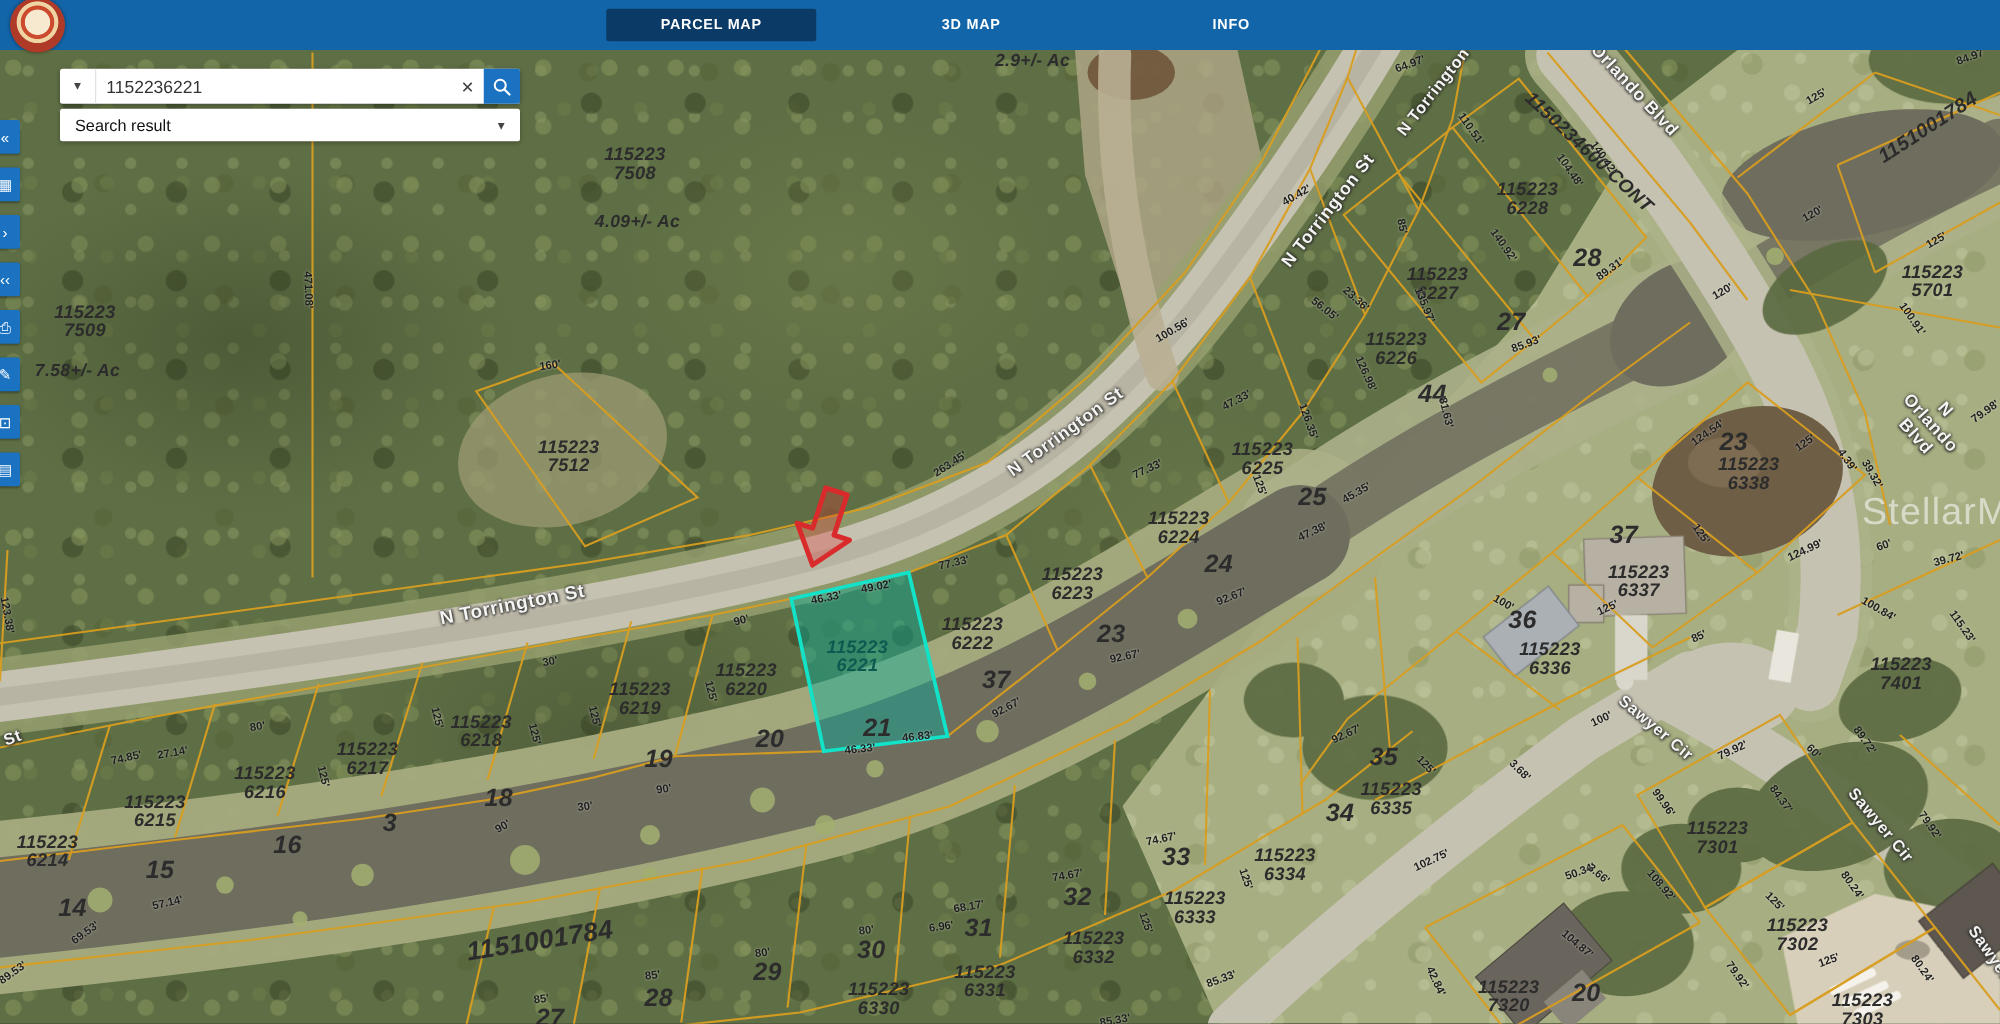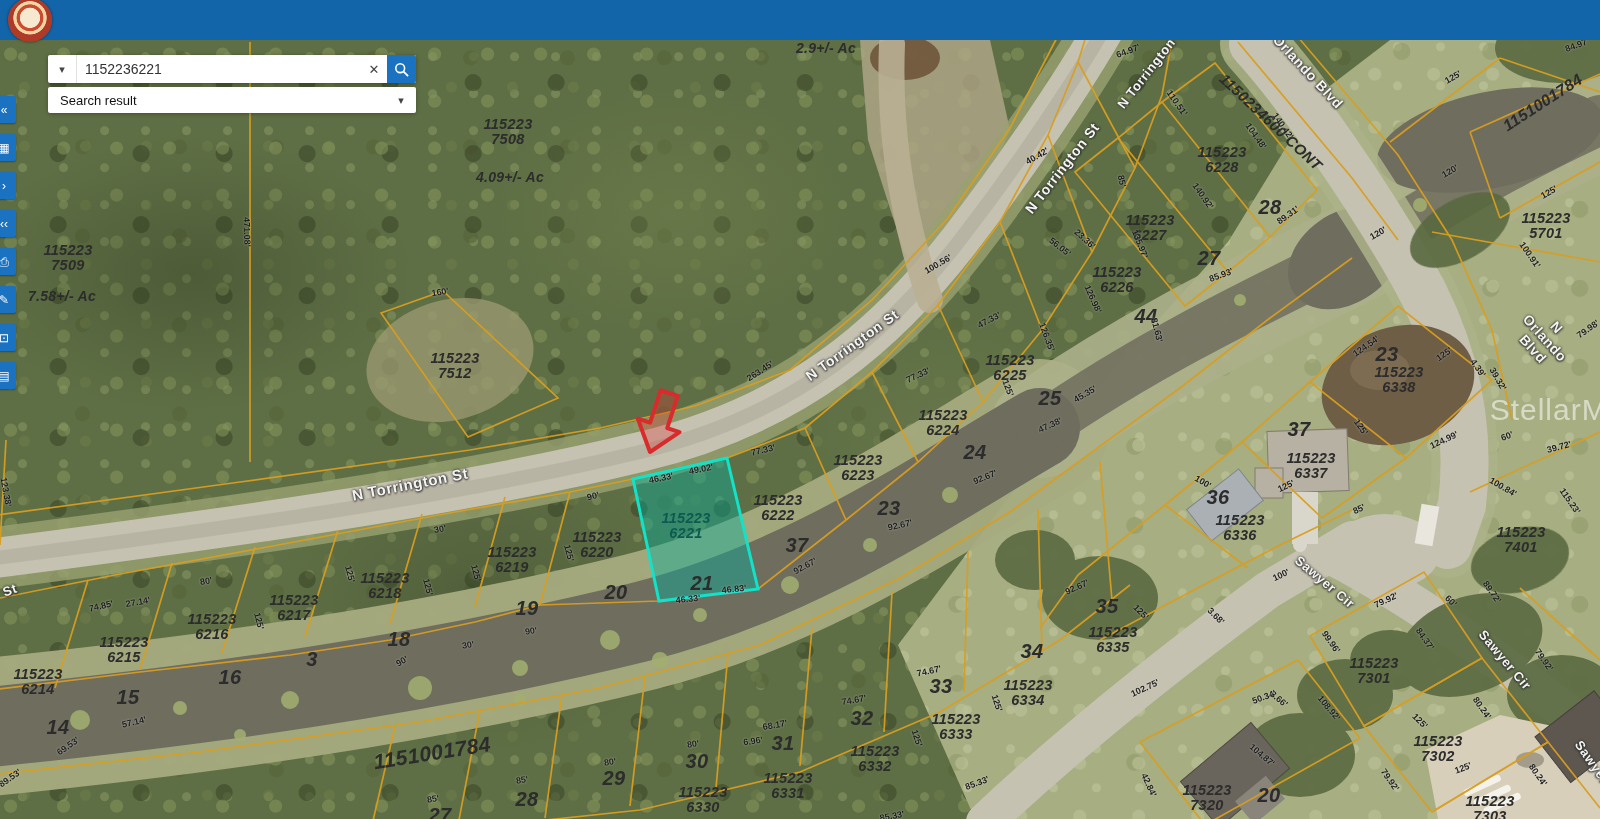--- a/index.html
+++ b/index.html
@@ -328,21 +328,21 @@
       <div class="lbl lot" style="left: 527px; top: 608px; transform: translate(-50%, -50%) rotate(0deg);">19</div>
       <div class="lbl lot" style="left: 616px; top: 592px; transform: translate(-50%, -50%) rotate(0deg);">20</div>
       <div class="lbl lot" style="left: 1269px; top: 795px; transform: translate(-50%, -50%) rotate(0deg);">20</div>
       <div class="lbl lot" style="left: 440px; top: 815px; transform: translate(-50%, -50%) rotate(0deg);">27</div>
       <div class="lbl lot" style="left: 527px; top: 799px; transform: translate(-50%, -50%) rotate(0deg);">28</div>
       <div class="lbl lot" style="left: 614px; top: 778px; transform: translate(-50%, -50%) rotate(0deg);">29</div>
       <div class="lbl lot" style="left: 697px; top: 761px; transform: translate(-50%, -50%) rotate(0deg);">30</div>
       <div class="lbl lot" style="left: 783px; top: 743px; transform: translate(-50%, -50%) rotate(0deg);">31</div>
       <div class="lbl lot" style="left: 862px; top: 718px; transform: translate(-50%, -50%) rotate(0deg);">32</div>
       <div class="lbl lot" style="left: 941px; top: 686px; transform: translate(-50%, -50%) rotate(0deg);">33</div>
-      <div class="lbl lot" style="left: 1032px; top: 651px; transform: translate(-50%, -50%) rotate(0deg);">34</div>
+      <div class="lbl lot" style="left: 1072px; top: 651px; transform: translate(-50%, -50%) rotate(0deg);">34</div>
       <div class="lbl lot" style="left: 1087px; top: 606px; transform: translate(-50%, -50%) rotate(0deg); margin-left: 20px;">35</div>
       <div class="lbl lot" style="left: 1218px; top: 497px; transform: translate(-50%, -50%) rotate(0deg);">36</div>
       <div class="lbl lot" style="left: 1299px; top: 429px; transform: translate(-50%, -50%) rotate(0deg);">37</div>
       <div class="lbl lot" style="left: 1387px; top: 354px; transform: translate(-50%, -50%) rotate(0deg);">23</div>
       <div class="lbl street" style="left: 410px; top: 484px; font-size: 15px; transform: translate(-50%, -50%) rotate(-11deg);">N Torrington St</div>
       <div class="lbl street" style="left: 852px; top: 345px; font-size: 14px; transform: translate(-50%, -50%) rotate(-36deg);">N Torrington St</div>
       <div class="lbl street" style="left: 1062px; top: 168px; font-size: 14px; transform: translate(-50%, -50%) rotate(-52deg);">N Torrington St</div>
       <div class="lbl street" style="left: 1152px; top: 66px; font-size: 13px; transform: translate(-50%, -50%) rotate(-52deg);">N Torrington St</div>
       <div class="lbl street" style="left: 1303px; top: 66px; font-size: 14px; transform: translate(-50%, -50%) rotate(47deg);">N Orlando Blvd</div>
       <div class="lbl street" style="left: 1545px; top: 338px; font-size: 14px; transform: translate(-50%, -50%) rotate(48deg);">N Orlando Blvd</div>
@@ -450,20 +450,25 @@
       <div class="lbl dim" style="left: 1588px; top: 329px; transform: translate(-50%, -50%) rotate(-35deg);">79.98'</div>
       <div class="lbl dim" style="left: 1286px; top: 486px; transform: translate(-50%, -50%) rotate(-25deg);">125'</div>
       <div class="lbl dim" style="left: 1359px; top: 509px; transform: translate(-50%, -50%) rotate(-25deg);">85'</div>
       <div class="lbl dim" style="left: 1559px; top: 447px; transform: translate(-50%, -50%) rotate(-15deg);">39.72'</div>
       <div class="lbl dim" style="left: 1503px; top: 487px; transform: translate(-50%, -50%) rotate(30deg);">100.84'</div>
       <div class="lbl dim" style="left: 1570px; top: 501px; transform: translate(-50%, -50%) rotate(55deg);">115.23'</div>
     </div>
 
   <div class="header">
     <div class="logo"></div>
+    <div class="tabs" id="tabs">
+        <div class="tab active">PARCEL MAP</div>
+        <div class="tab">3D MAP</div>
+        <div class="tab">INFO</div>
+      </div>
   </div>
 
   <div class="searchbox">
     <div class="sb-chevron">▾</div>
     <input class="sb-input" type="text" value="1152236221" style="">
     <div class="sb-clear">✕</div>
     <div class="sb-btn">
       <svg width="15" height="15" viewBox="0 0 15 15">
         <circle cx="6.2" cy="6.2" r="4.4" fill="none" stroke="#fff" stroke-width="1.6"></circle>
         <line x1="9.6" y1="9.6" x2="13.6" y2="13.6" stroke="#fff" stroke-width="1.8" stroke-linecap="round"></line>

